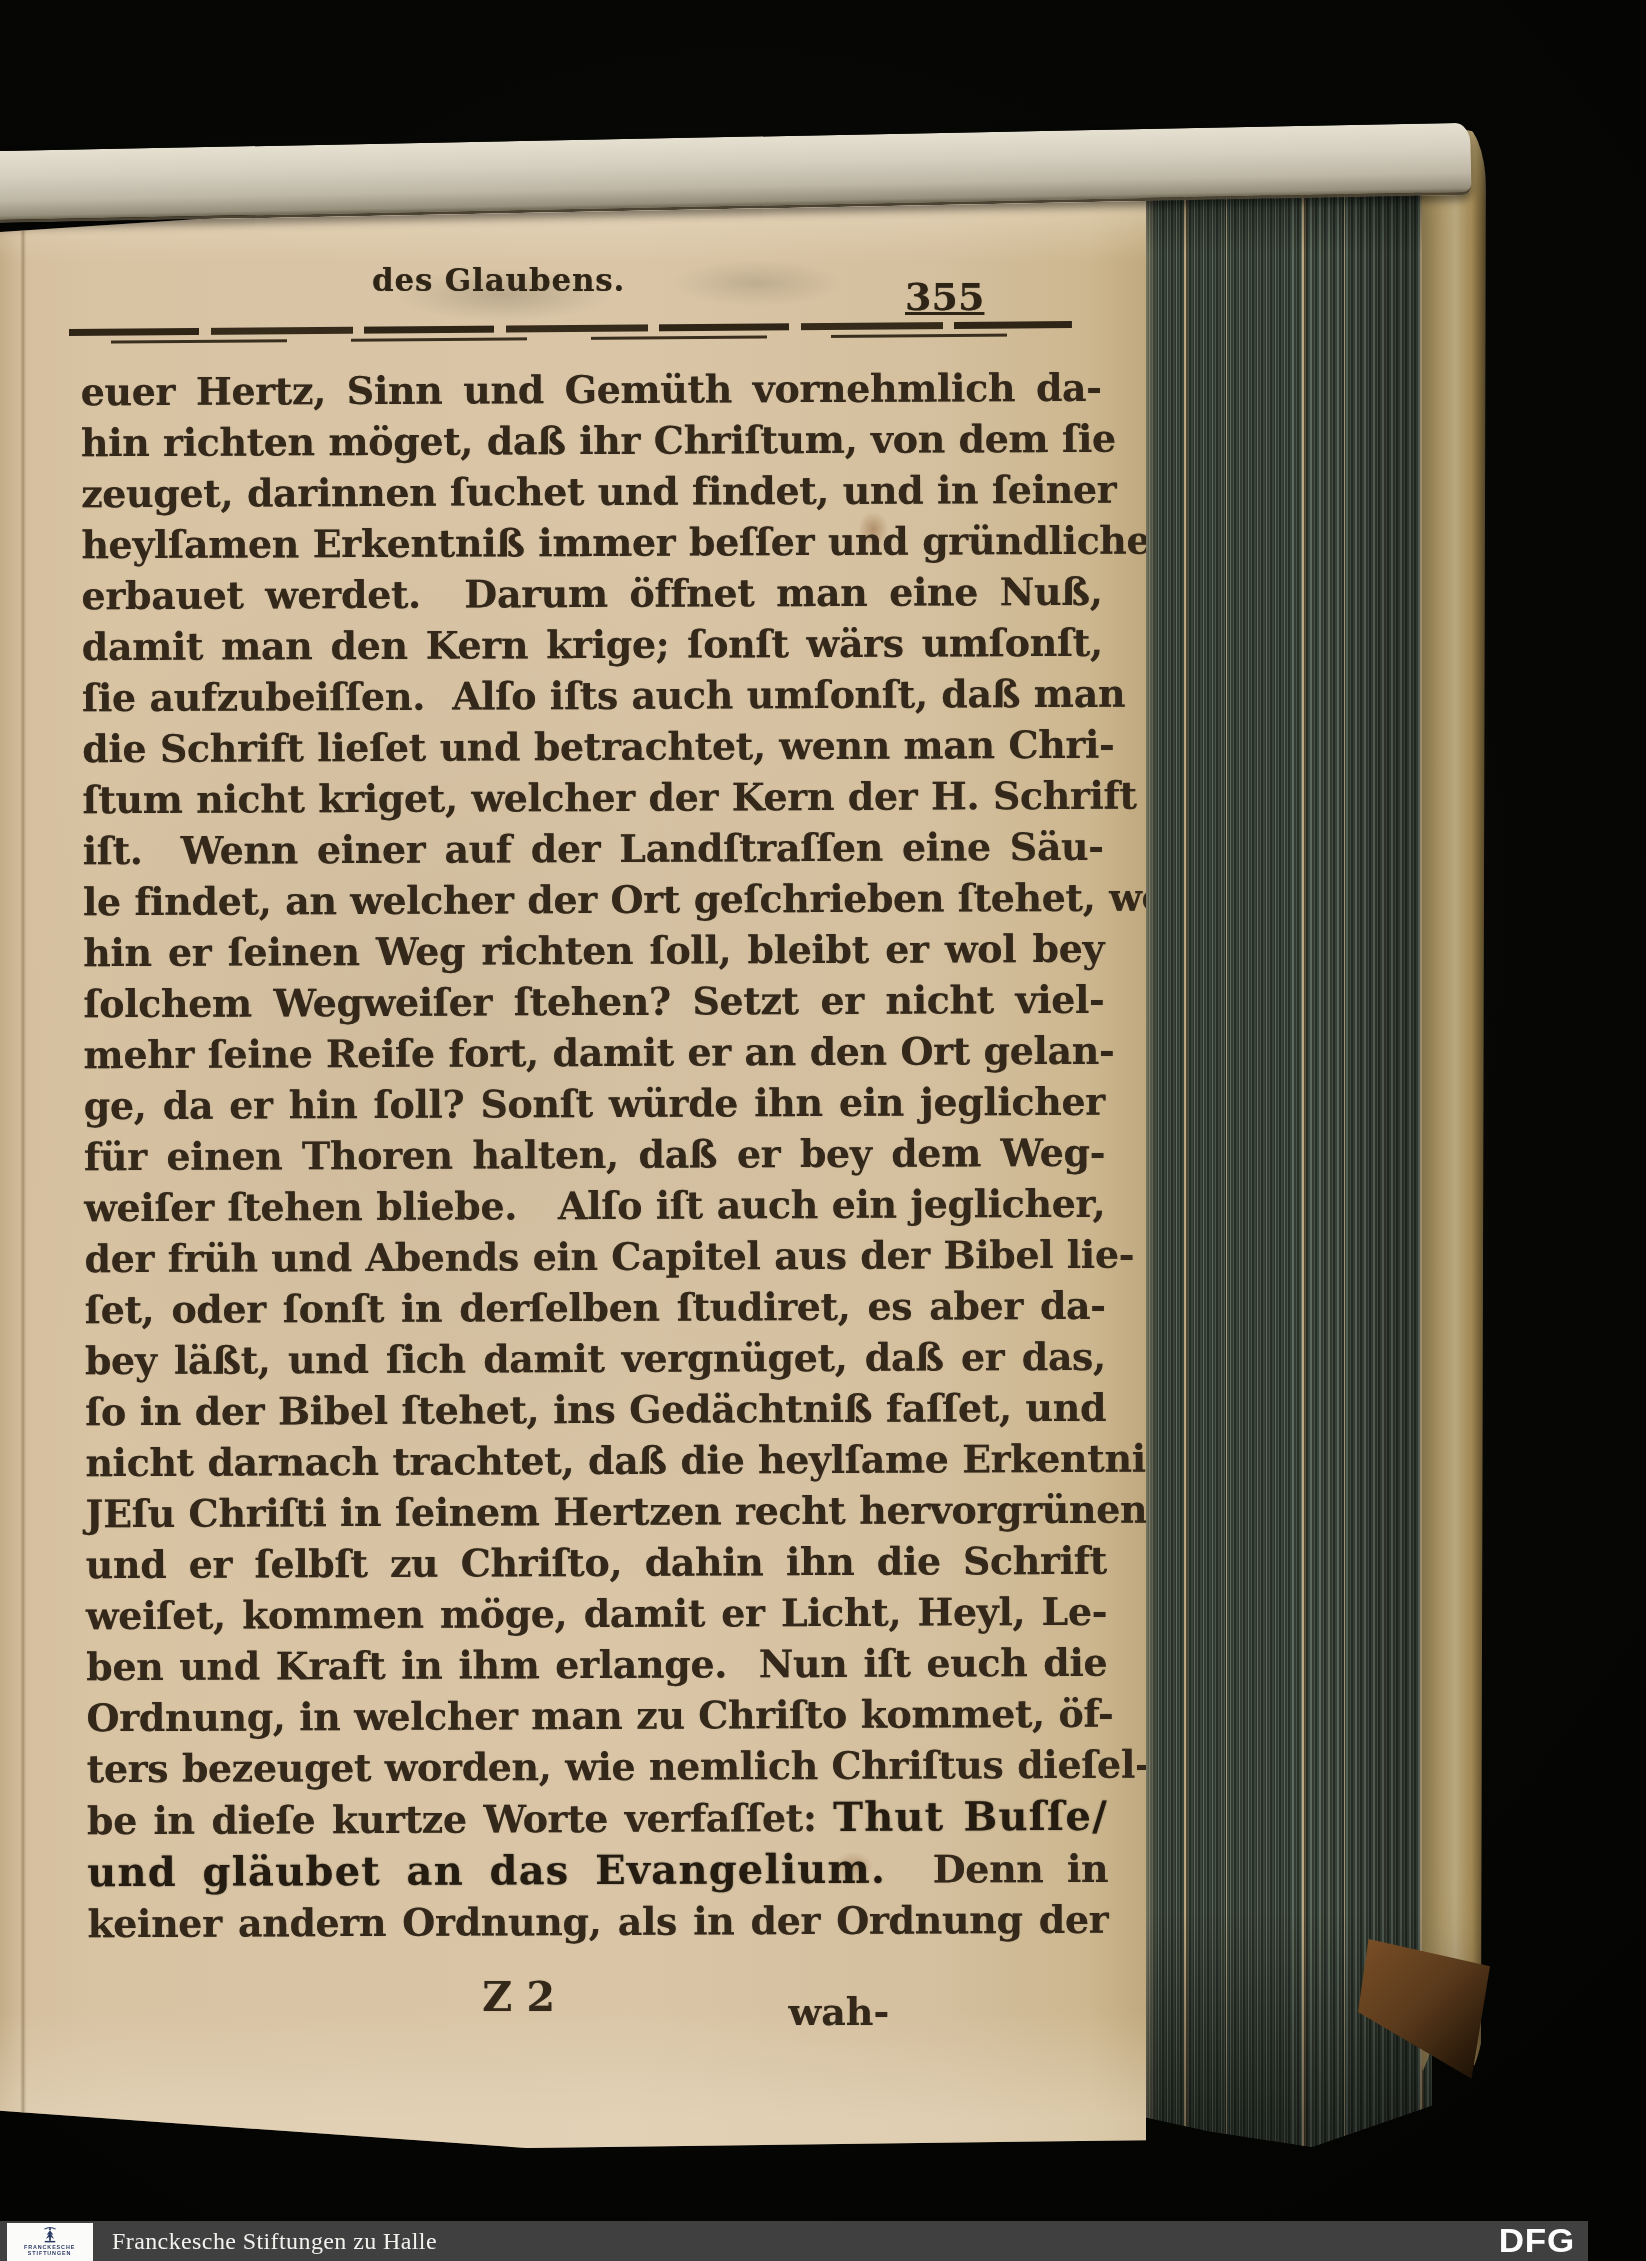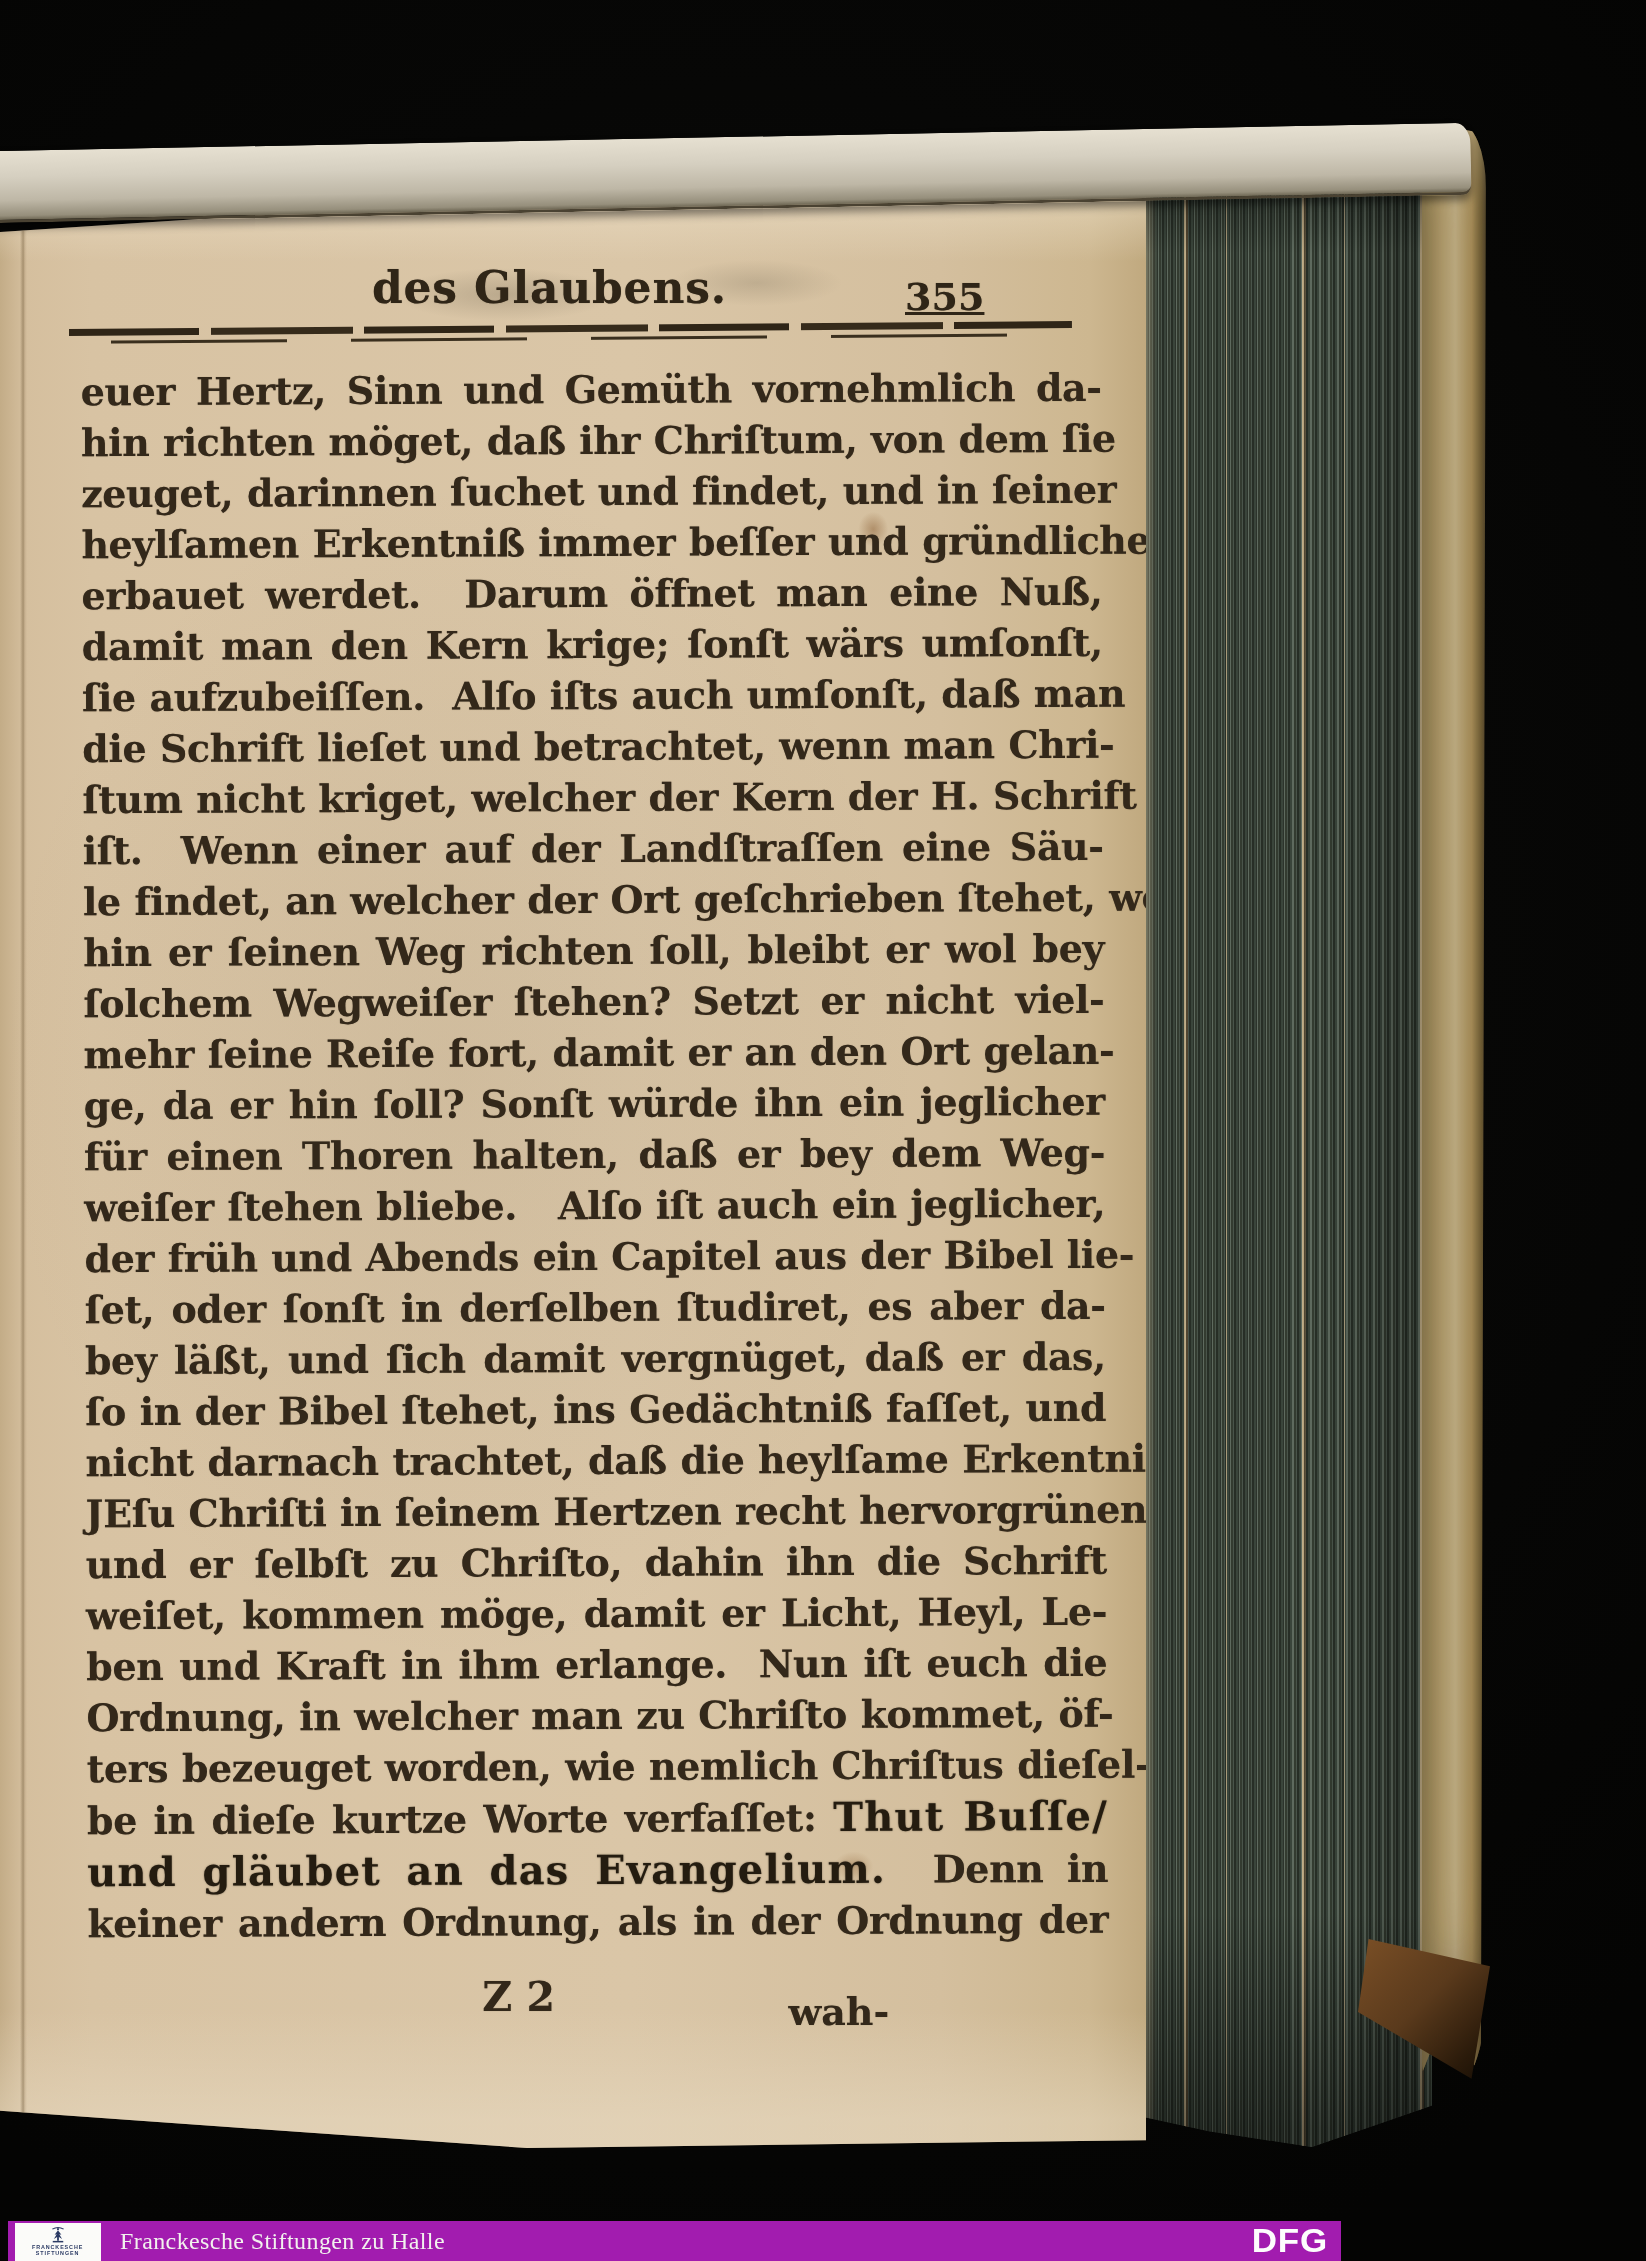--- a/index.html
+++ b/index.html
@@ -57,21 +57,21 @@
   .vellum-top{
     position:absolute;left:-11.5px;top:137px;width:1482px;height:69px;z-index:5;
     transform:rotate(-1.1deg);
     background:linear-gradient(180deg,#e6e0d1 0%,#d5cfc0 38%,#beb7a6 72%,#968f7c 94%,#6e6754 100%);
     border-bottom:3.3px solid #4a4232;
     border-radius:3.3px 15px 8.2px 6.6px / 8.2px 21.4px 11.5px 6.6px;
     box-shadow:0 5px 8.2px rgba(0,0,0,.45);
   }
   .running-head{
     position:absolute;left:372px;top:69px;z-index:6;
-    font-size:44px;font-weight:bold;letter-spacing:0.8px;color:#2f2517;
+    font-size:31px;font-weight:bold;letter-spacing:0.8px;color:#2f2517;
     text-shadow:0 0 0.8px rgba(47,37,23,.55);
   }
   .page-number{
     position:absolute;left:905px;top:81px;z-index:6;
     font-size:38px;font-weight:bold;color:#2f2517;text-shadow:0 0 0.8px rgba(47,37,23,.5);text-decoration:underline;
   }
   .head-rule{
     position:absolute;left:69px;top:132px;width:1003px;height:20px;z-index:6;
     transform:rotate(-0.45deg);
     background:
@@ -94,22 +94,22 @@
   }
   .sig-row{
     position:absolute;left:84px;top:1780px;width:1021px;height:53px;z-index:6;
     font-size:38px;font-weight:bold;color:#33281a;
     text-shadow:0 0 0.8px rgba(51,40,26,.5);
   }
   .sig-mark{position:absolute;left:39%;top:0;font-size:41px;}
   .catchword{position:absolute;left:69%;top:16px;}
   
   .footer-bar{
-    position:absolute;left:8px;top:2221px;width:1333px;height:40px;z-index:20;
-    background:#a21caf;
+    position:absolute;left:0;top:2221px;width:1588px;height:40px;z-index:20;
+    background:#404040;
   }
   .logo-box{
     position:absolute;left:6.6px;top:1.6px;width:86px;height:39px;background:#fbfbf9;
     display:flex;flex-direction:column;align-items:center;justify-content:flex-start;
   }
   .logo-glyph{margin-top:1.6px;height:20px;}
   .logo-caption{
     font-family:"Liberation Sans", sans-serif;font-size:5.4px;line-height:6.2px;
     color:#2b3a64;letter-spacing:0.9px;text-align:center;font-weight:bold;
   }

